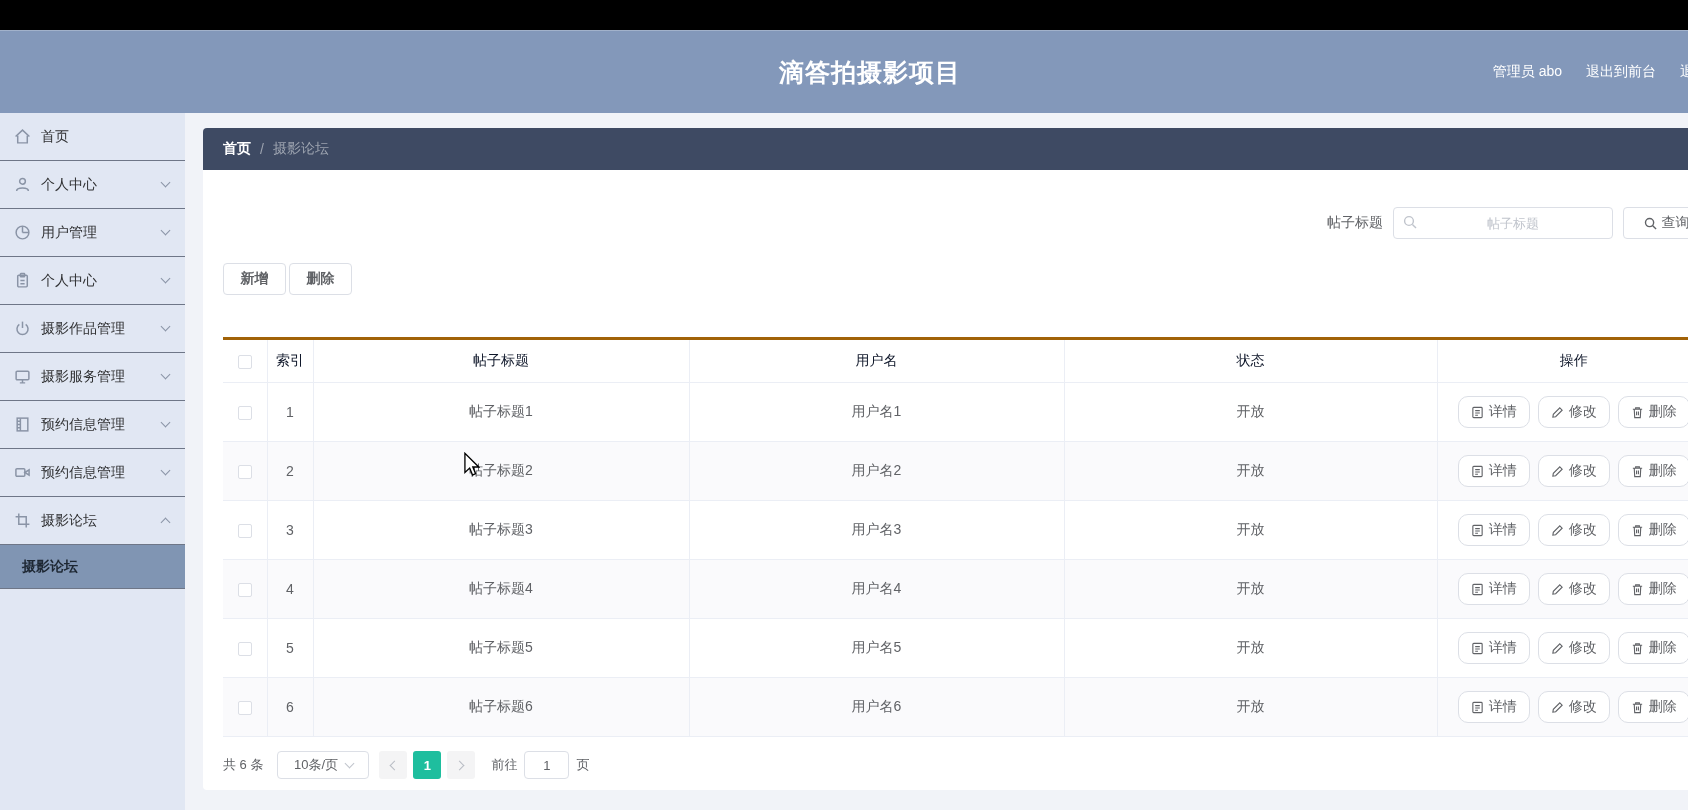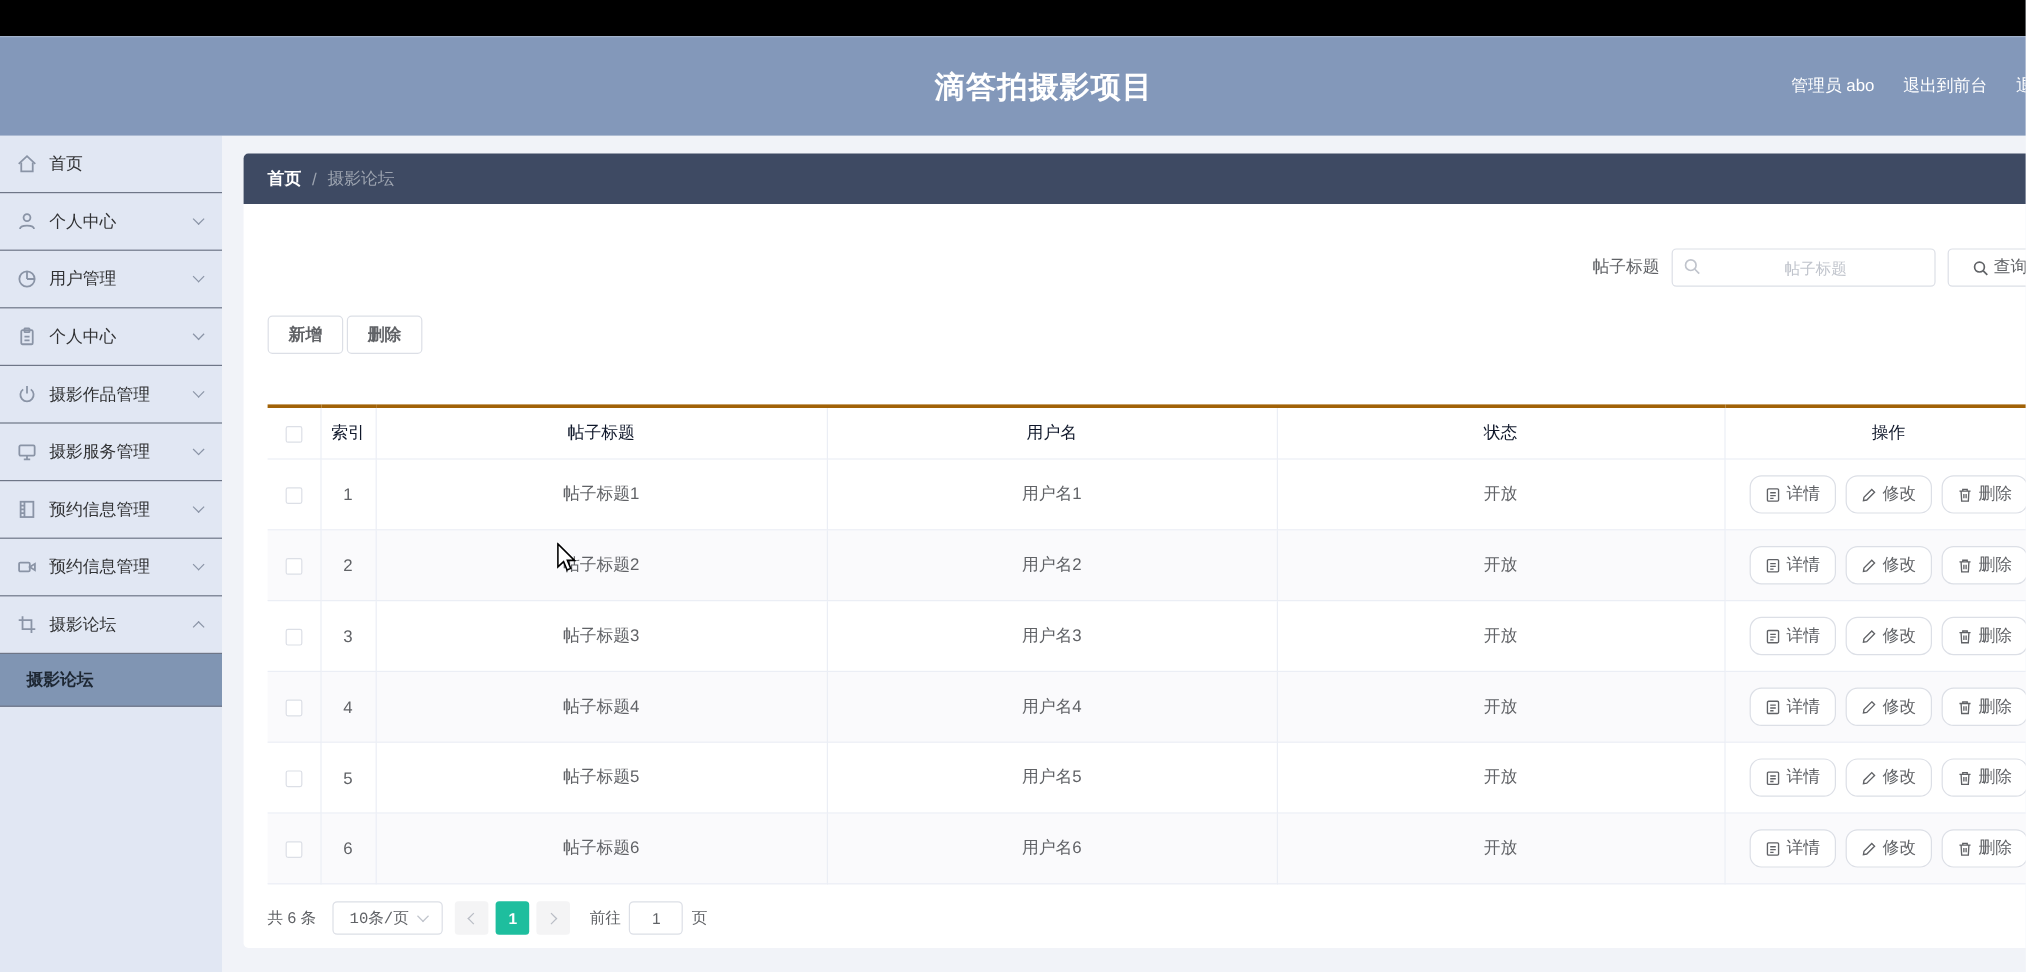--- a/index.html
+++ b/index.html
@@ -92,21 +92,20 @@
   .op-cell .btn { width:72px;border-radius:10px; }
   .op-wrap { display:flex; gap:8px; justify-content:center; }
   .btn .ic { display:inline-flex; color:#606266; }
   
   .pagination { margin-top:14px; display:flex; align-items:center; font-size:13px; color:#606266; }
   .pg-total { margin-right:4px; }
   .pg-select {
     width:92px; height:28px; border:1px solid #DCDFE6; border-radius:4px; margin-left:10px;
     display:flex; align-items:center; justify-content:center; gap:8px; color:#606266; cursor:pointer;
     background:#fff;
-    font-family:Liberation Mono, monospace;
   }
   .pg-select .chevron { border-color:#C0C4CC; }
   .pg-btn {
     width:28px; height:28px; border-radius:3px; background:#F4F4F5; margin-left:10px;
     display:flex; align-items:center; justify-content:center; cursor:pointer;
   }
   .pg-btn .chevron { border-color:#B8BCC4; }
   .chevron.left  { transform:rotate(135deg); margin-left:3px; }
   .chevron.right { transform:rotate(-45deg); margin-right:3px; }
   .pg-page {

